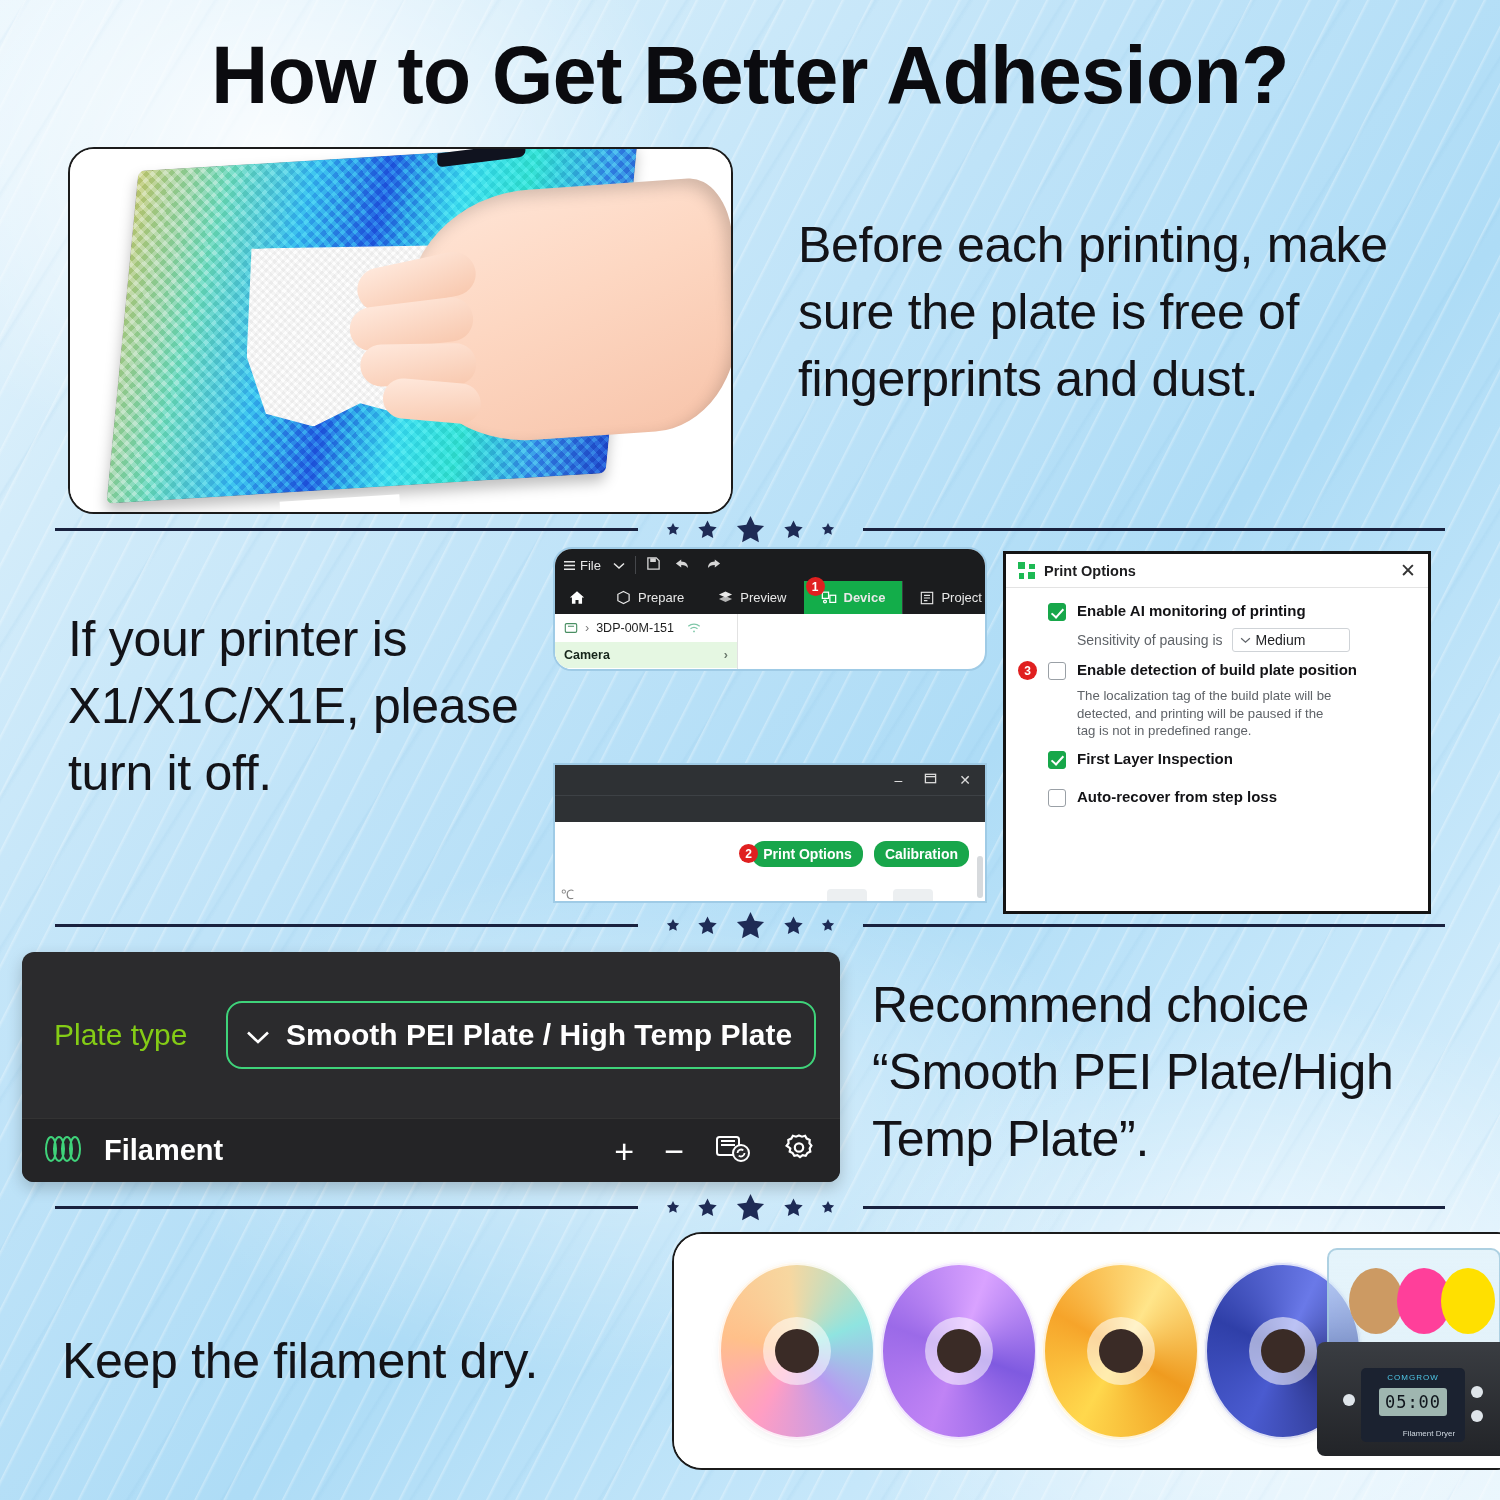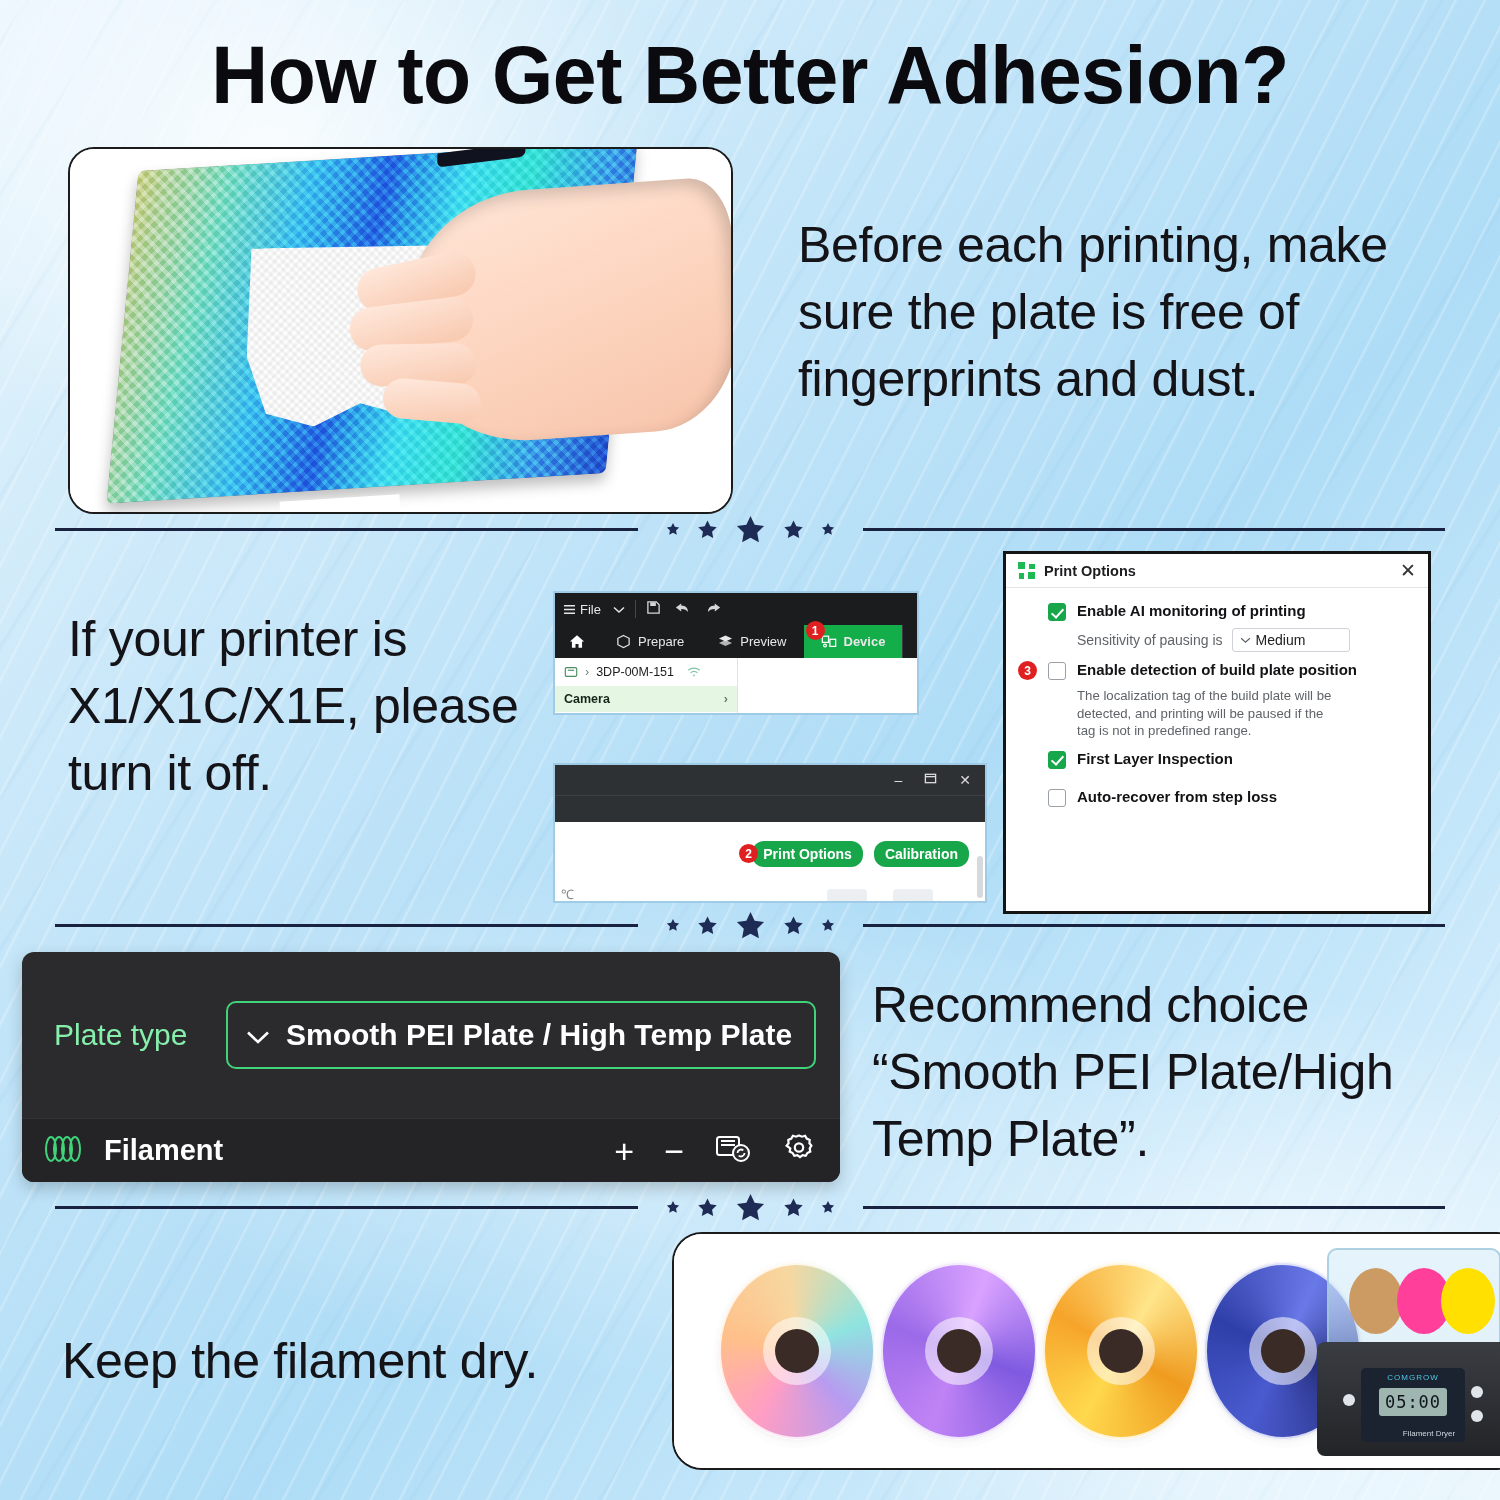--- a/index.html
+++ b/index.html
@@ -185,21 +185,21 @@
   #div2 { top: 908px; }
   #div3 { top: 1190px; }
 
   
   .shot {
     position:absolute;
     border: 2px solid #9fcbe6;
     overflow:hidden;
     background:#fff;
   }
-  #shot-device { left:553px; top:591px; width:366px; height:124px; }
+  #shot-device { left:553px; top:547px; width:434px; height:124px;border-radius:19px; }
   .sl-toolbar {
     height:32px; background:#1b1c1e; display:flex; align-items:center;
     gap:0; padding-left:8px; color:#e6e6e6; font-size:13px;
   }
   .sl-toolbar .file { display:flex; align-items:center; gap:4px; }
   .sl-toolbar .sep { width:1px; height:18px; background:#45474b; margin:0 10px; }
   .sl-icon { opacity:.92; }
   .sl-tabs { height:33px; background:#1b1c1e; display:flex; align-items:stretch; color:#e8e8e8; font-size:13px; }
   .sl-tab { display:flex; align-items:center; gap:7px; padding:0 17px; position:relative; }
   .sl-tab.home { padding:0 14px; }
@@ -260,23 +260,23 @@
   .badge-3 { position:absolute; left:-30px; top:0px; }
   .dlg-sp { height:12px; }
 
   
   #plate-panel {
     position:absolute; left:22px; top:952px; width:818px; height:230px;
     background:#2b2b2d; border-radius:12px; overflow:hidden;
     box-shadow: 0 6px 16px rgba(0,0,0,.2);
   }
   .pt-row { display:flex; align-items:center; height:166px; padding:0 0 0 32px; }
-  .pt-label { font-size:30px; color:#86efac; font-weight:400; width:172px; }
+  .pt-label { font-size:30px; color:#84cc16; font-weight:400; width:172px; }
   .pt-select {
-    flex:1; margin-right:24px; height:68px; border:2px solid #3fd37a; border-radius:10px;
+    flex:1; margin-right:24px; height:68px; border:2px solid #3fd37a; border-radius:16px;
     display:flex; align-items:center; gap:16px; padding:0 18px; color:#fff; font-size:30px;
     background:#2b2b2d; font-weight:600;
   }
   .fil-row {
     height:64px; background:#242426; display:flex; align-items:center; padding:0 24px 0 20px;
     border-top:1px solid #333;
   }
   .fil-name { font-size:29px; color:#fff; font-weight:600; margin-left:20px; }
   .fil-actions { margin-left:auto; display:flex; align-items:center; gap:30px; color:#fff; }
   .fil-actions span { font-size:34px; line-height:1; }

